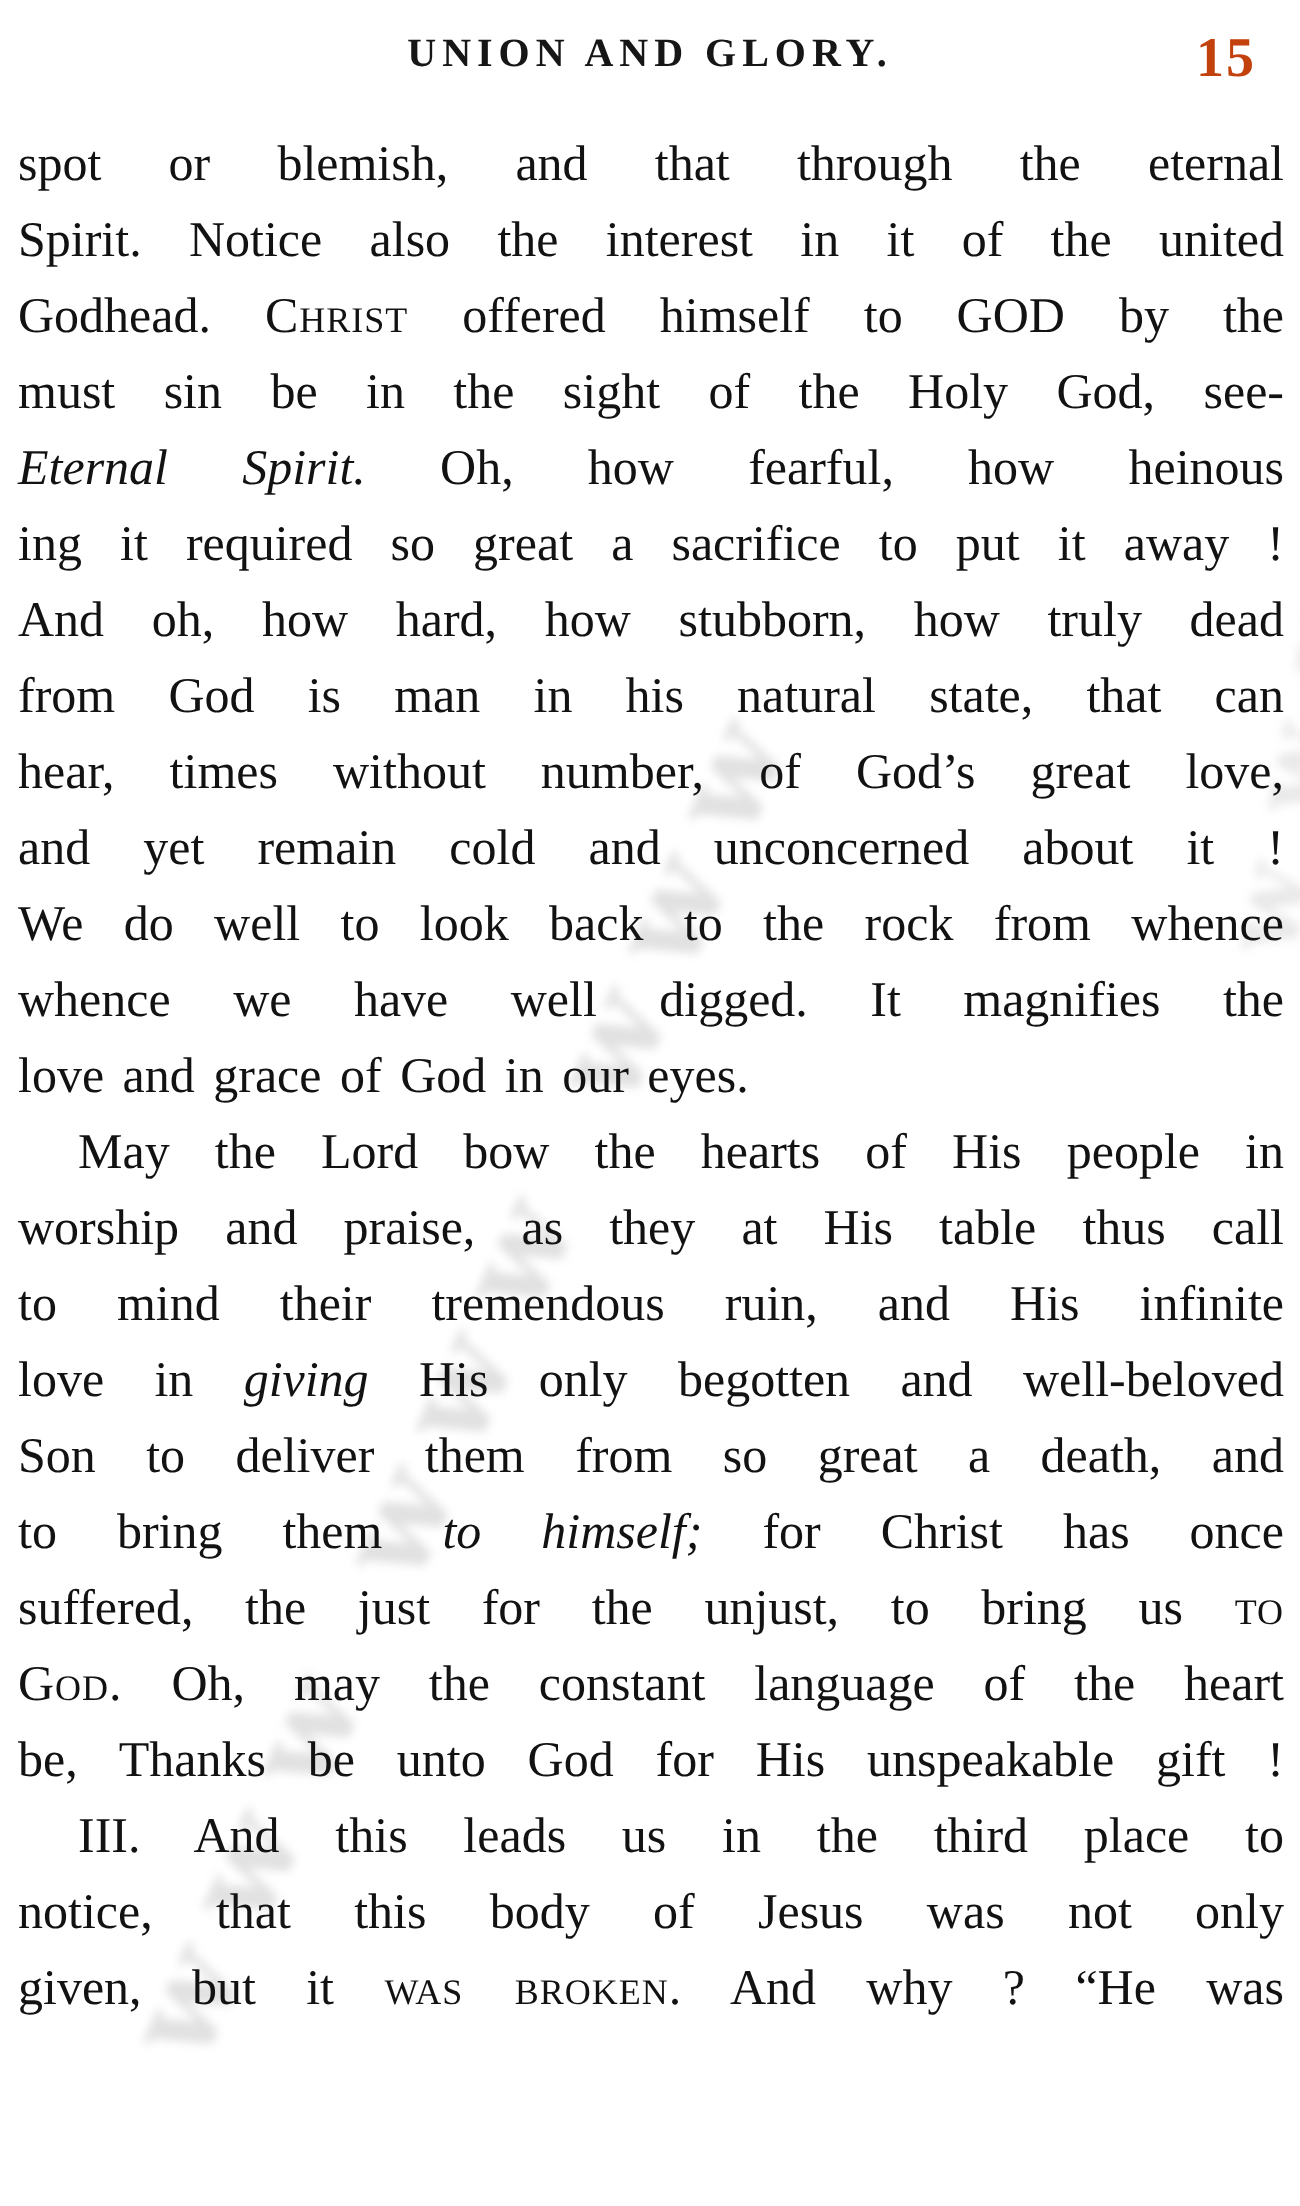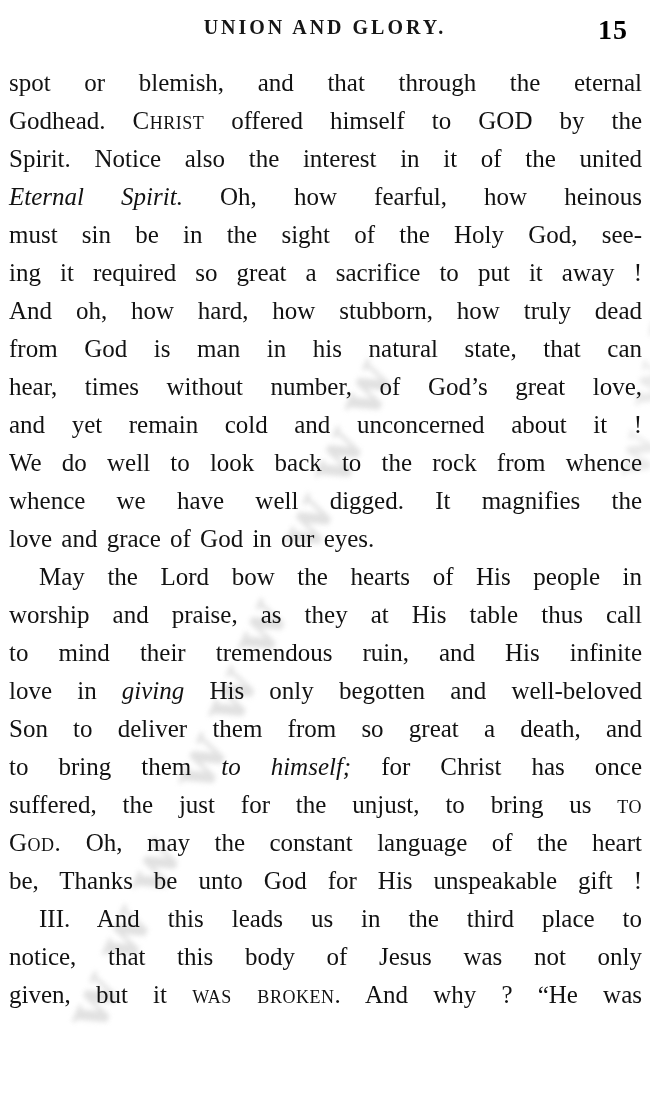--- a/index.html
+++ b/index.html
@@ -34,21 +34,21 @@
     letter-spacing: 3px;
     color: #161616;
   }
   .page-number {
     position: absolute;
     right: 22px;
     top: -2px;
     font-size: 28px;
     font-weight: 700;
     letter-spacing: 1px;
-    color: #000000;
+    color: #c2410c;
   }
   
   .body-text {
     position: absolute;
     top: 64px;
     left: 9px;
     right: 8px;
   }
   .paragraph { margin: 0; }
   .line {
@@ -101,24 +101,24 @@
   <div class="watermark wm2">www www www</div>
 
   <div class="header">
     <span class="running-title">UNION AND GLORY.</span>
     <span class="page-number">15</span>
   </div>
 
   <div class="body-text" id="body-text">
       <div class="paragraph">
         <div class="line"><span>spot or blemish, and that through the eternal</span></div>
+        <div class="line"><span>Spirit.  Notice also the interest in it of the united</span></div>
         <div class="line"><span>Godhead.  </span><span class="sc">Christ</span><span> offered himself to GOD by the</span></div>
-        <div class="line"><span>Spirit.  Notice also the interest in it of the united</span></div>
+        <div class="line"><span>must sin be in the sight of the Holy God, see-</span></div>
         <div class="line"><span class="it">Eternal Spirit.</span><span>  Oh, how fearful, how heinous</span></div>
-        <div class="line"><span>must sin be in the sight of the Holy God, see-</span></div>
         <div class="line"><span>ing it required so great a sacrifice to put it away !</span></div>
         <div class="line"><span>And oh, how hard, how stubborn, how truly dead</span></div>
         <div class="line"><span>from God is man in his natural state, that can</span></div>
         <div class="line"><span>hear, times without number, of God’s great love,</span></div>
         <div class="line"><span>and yet remain cold and unconcerned about it !</span></div>
         <div class="line"><span>We do well to look back to the rock from whence</span></div>
         <div class="line"><span>whence we have well digged.  It magnifies the</span></div>
         <div class="line nj"><span>love and grace of God in our eyes.</span></div>
       </div>
       <div class="paragraph">

